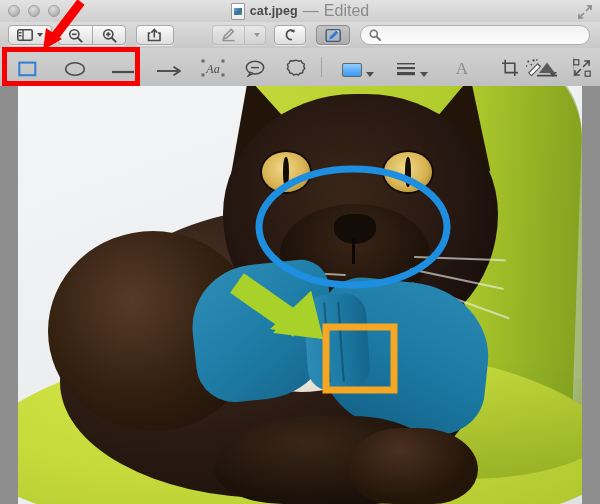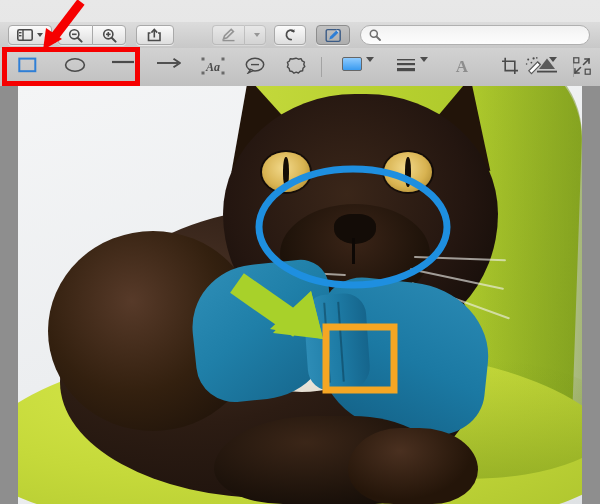--- a/index.html
+++ b/index.html
@@ -117,21 +117,21 @@
   
   #markupbar {
     position: absolute; left: 0; top: 48px;
     width: 600px; height: 38px;
     background: linear-gradient(#d2d2d2, #c0c0c0);
     border-bottom: 1px solid #9e9e9e;
   }
   .mk {
     position: absolute; top: 9px;
     height: 20px;
-    display: flex; align-items: flex-start; justify-content: center; font-weight: bold;
+    display: flex; align-items: flex-end; justify-content: center;
   }
   .mk-sep {
     position: absolute; top: 9px;
     width: 1px; height: 20px;
     background: #a3a3a3;
   }
   #mk-rect   { left: 14px;  width: 26px; }
   #mk-oval   { left: 62px;  width: 26px; }
   #mk-line   { left: 110px; width: 26px; }
   #mk-arrow  { left: 156px; width: 26px; }
@@ -348,20 +348,41 @@
     overflow: visible;
   }
 
   .icon-stroke { fill: none; stroke: #4a4a4a; stroke-width: 1.6; }
 </style>
 </head>
 <body>
 
 <div id="window">
 
+  <div id="titlebar">
+    <div class="traffic" id="tl-close"></div>
+    <div class="traffic" id="tl-min"></div>
+    <div class="traffic" id="tl-max"></div>
+
+    <div id="title-wrap">
+      <div id="doc-icon"></div>
+      <span id="title-text">cat.jpeg</span>
+      <span id="title-edited">—</span>
+      <span id="title-edited">Edited</span>
+    </div>
+
+    <svg id="fullscreen-btn" viewBox="0 0 18 18">
+      <g stroke="#8a8a8a" stroke-width="1.6" fill="none" stroke-linecap="round">
+        <path d="M10.5 7.5 L15 3"></path>
+          <path d="M11.5 3 L15 3 L15 6.5"></path>
+        <path d="M7.5 10.5 L3 15"></path>
+          <path d="M6.5 15 L3 15 L3 11.5"></path>
+      </g>
+    </svg>
+  </div>
 
   <div id="toolbar">
 
     <div class="tb-btn" id="btn-sidebar">
       <svg width="16" height="12" viewBox="0 0 16 12">
         <rect x="0.8" y="0.8" width="14.4" height="10.4" rx="1.5" class="icon-stroke"></rect>
         <line x1="6" y1="0.8" x2="6" y2="11.2" stroke="#4a4a4a" stroke-width="1.4"></line>
         <rect x="2" y="3" width="2.5" height="1.4" fill="#4a4a4a"></rect>
         <rect x="2" y="6" width="2.5" height="1.4" fill="#4a4a4a"></rect>
       </svg>

